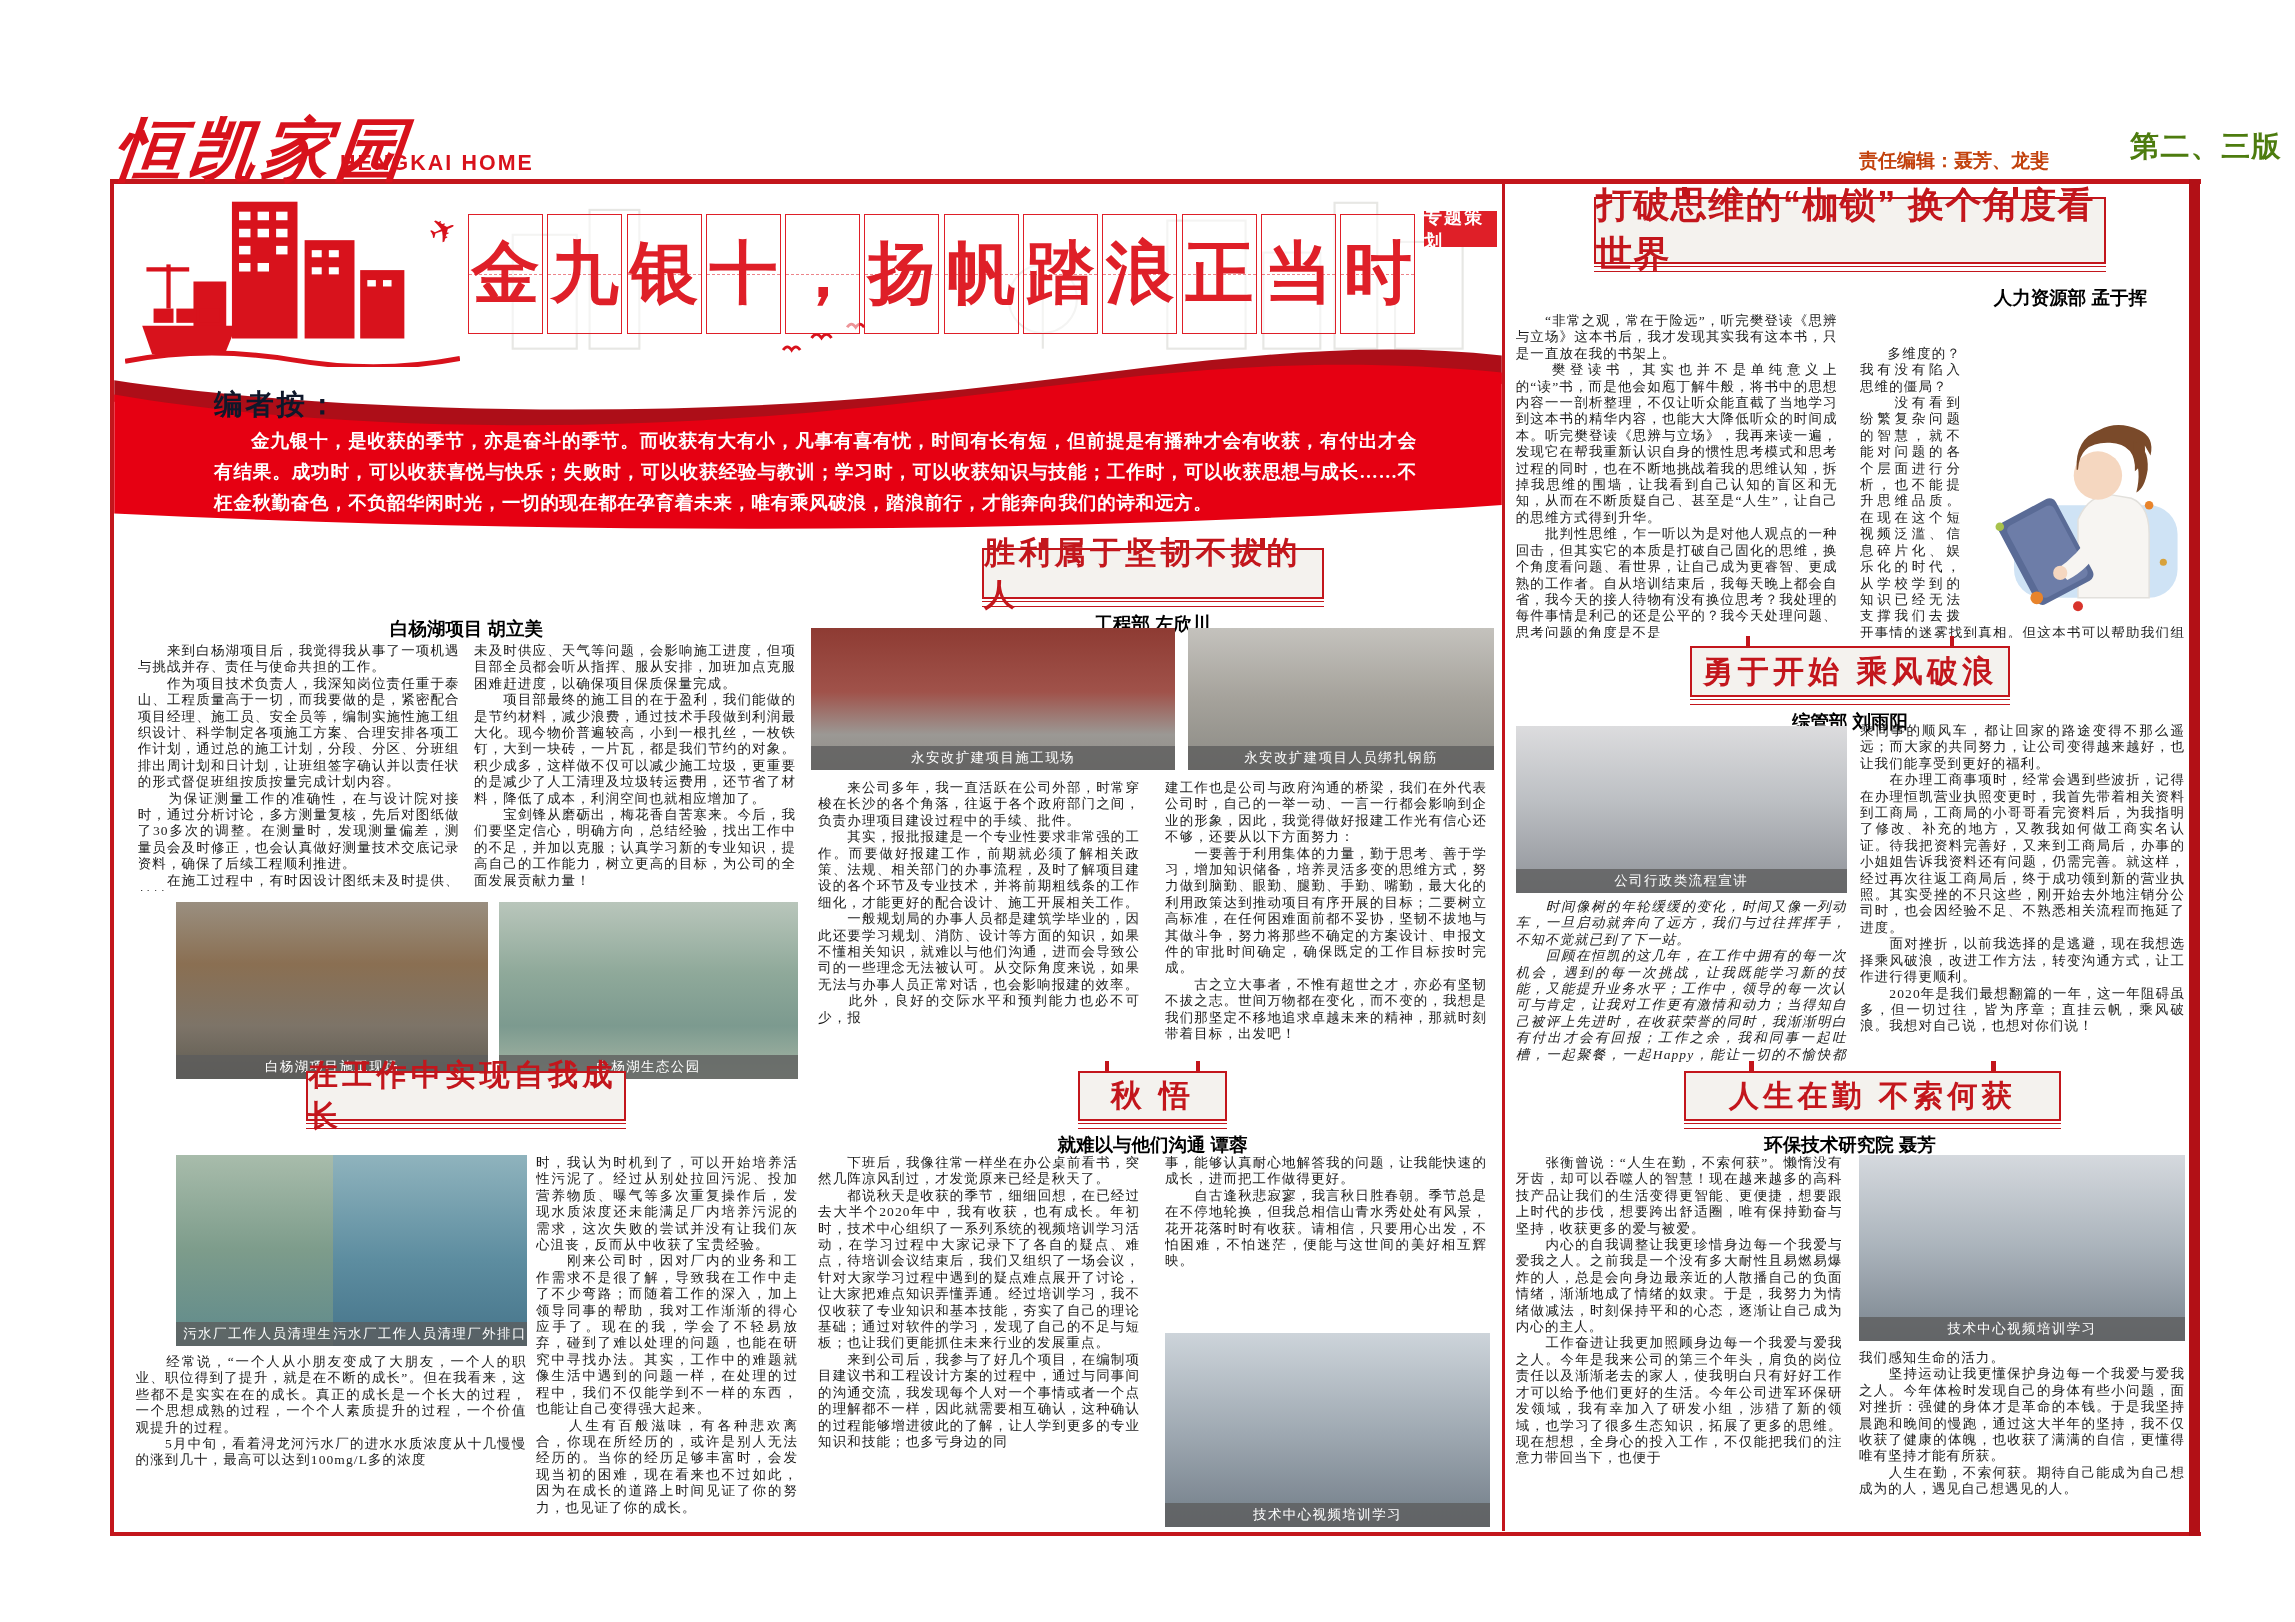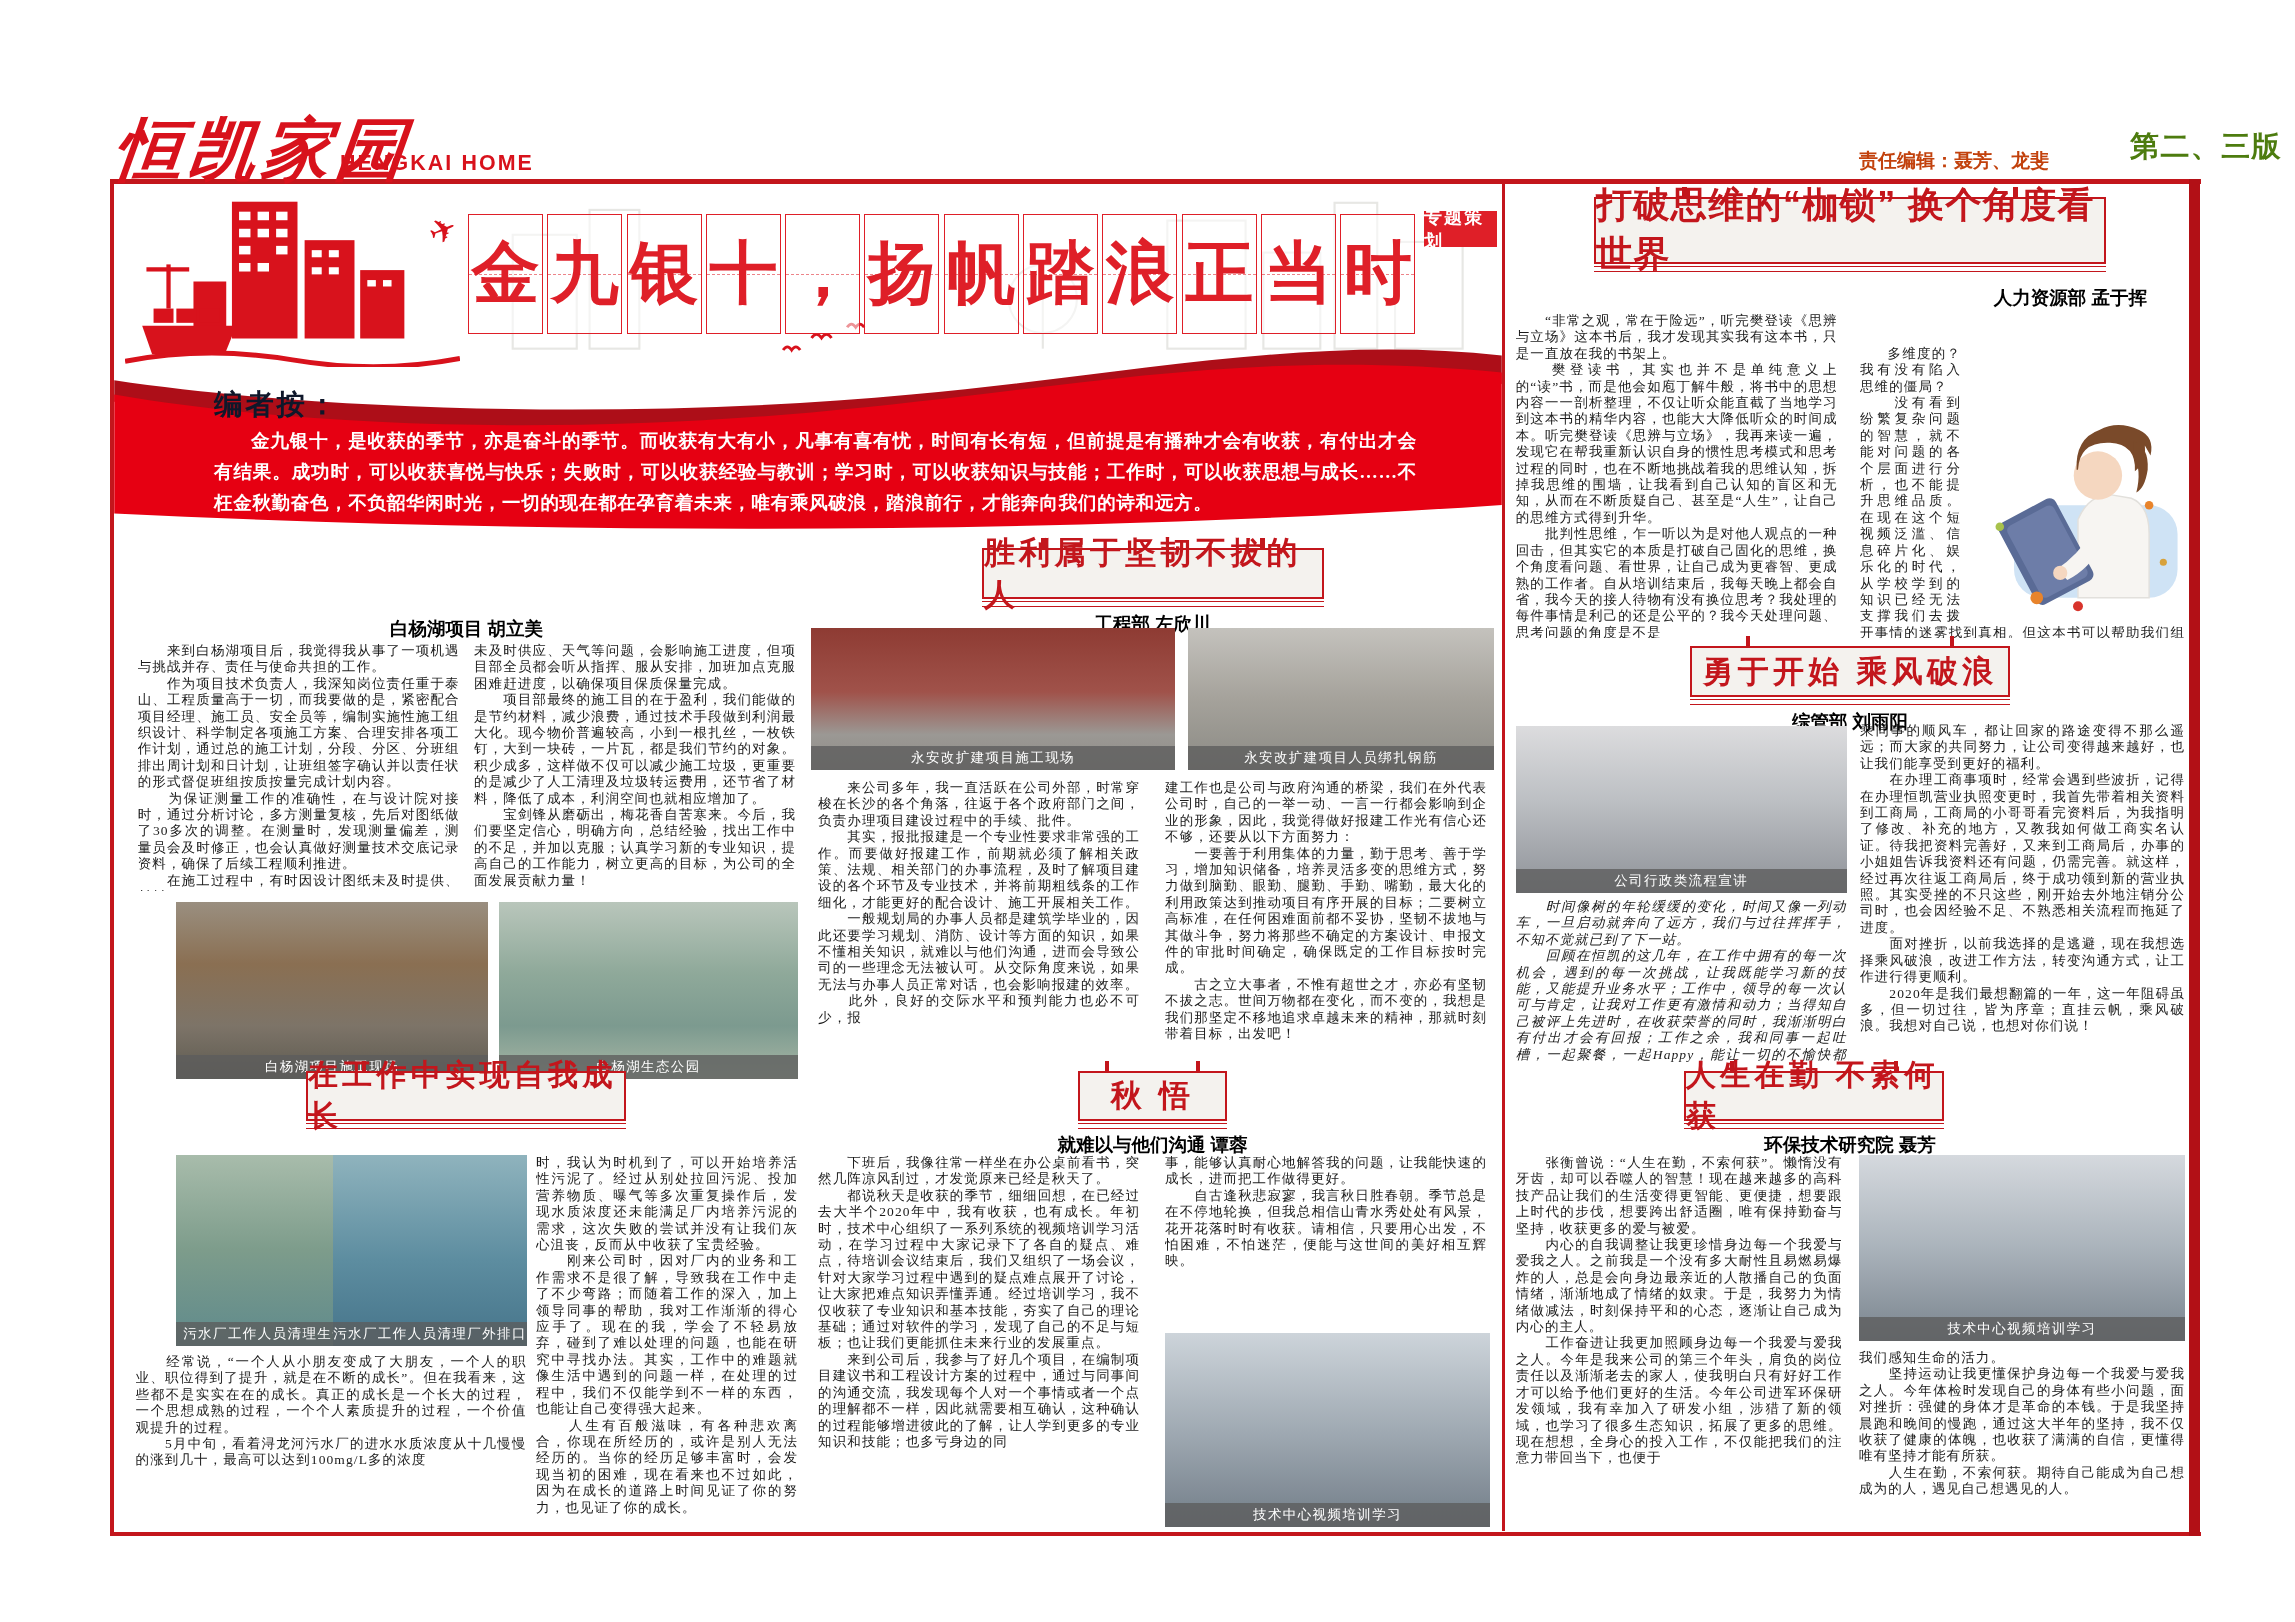--- a/index.html
+++ b/index.html
@@ -267,21 +267,21 @@
 　　都说秋天是收获的季节，细细回想，在已经过去大半个2020年中，我有收获，也有成长。年初时，技术中心组织了一系列系统的视频培训学习活动，在学习过程中大家记录下了各自的疑点、难点，待培训会议结束后，我们又组织了一场会议，针对大家学习过程中遇到的疑点难点展开了讨论，让大家把难点知识弄懂弄通。经过培训学习，我不仅收获了专业知识和基本技能，夯实了自己的理论基础；通过对软件的学习，发现了自己的不足与短板；也让我们更能抓住未来行业的发展重点。
 　　来到公司后，我参与了好几个项目，在编制项目建议书和工程设计方案的过程中，通过与同事间的沟通交流，我发现每个人对一个事情或者一个点的理解都不一样，因此就需要相互确认，这种确认的过程能够增进彼此的了解，让人学到更多的专业知识和技能；也多亏身边的同</div>
     <div class="col" style="left:354px;top:84px;width:322px;height:171px;">事，能够认真耐心地解答我的问题，让我能快速的成长，进而把工作做得更好。
 　　自古逢秋悲寂寥，我言秋日胜春朝。季节总是在不停地轮换，但我总相信山青水秀处处有风景，花开花落时时有收获。请相信，只要用心出发，不怕困难，不怕迷茫，便能与这世间的美好相互辉映。</div>
     <div class="photo ph-off1" style="left:354px;top:262px;width:325px;height:194px;">
       <span class="cap">技术中心视频培训学习</span>
     </div>
   </div>
 
   <div class="art" style="left:1510px;top:1071px;width:680px;height:461px;">
-    <div class="hbox" style="left:174px;top:0;width:260px;height:50px;font-size:30px;">
+    <div class="hbox" style="left:174px;top:0;width:377px;height:50px;font-size:30px;">
       <i class="tick t1"></i>
         <i class="tick t2"></i>
       <span>人生在勤 不索何获</span>
     </div>
     <div class="byline" style="top:61px;">环保技术研究院 聂芳</div>
     <div class="photo ph-off2" style="left:349px;top:84px;width:326px;height:186px;">
       <span class="cap">技术中心视频培训学习</span>
     </div>
     <div class="col" style="left:5.7px;top:84px;width:327px;height:372px;">　　张衡曾说：“人生在勤，不索何获”。懒惰没有牙齿，却可以吞噬人的智慧！现在越来越多的高科技产品让我们的生活变得更智能、更便捷，想要跟上时代的步伐，想要跨出舒适圈，唯有保持勤奋与坚持，收获更多的爱与被爱。
 　　内心的自我调整让我更珍惜身边每一个我爱与爱我之人。之前我是一个没有多大耐性且易燃易爆炸的人，总是会向身边最亲近的人散播自己的负面情绪，渐渐地成了情绪的奴隶。于是，我努力为情绪做减法，时刻保持平和的心态，逐渐让自己成为内心的主人。

